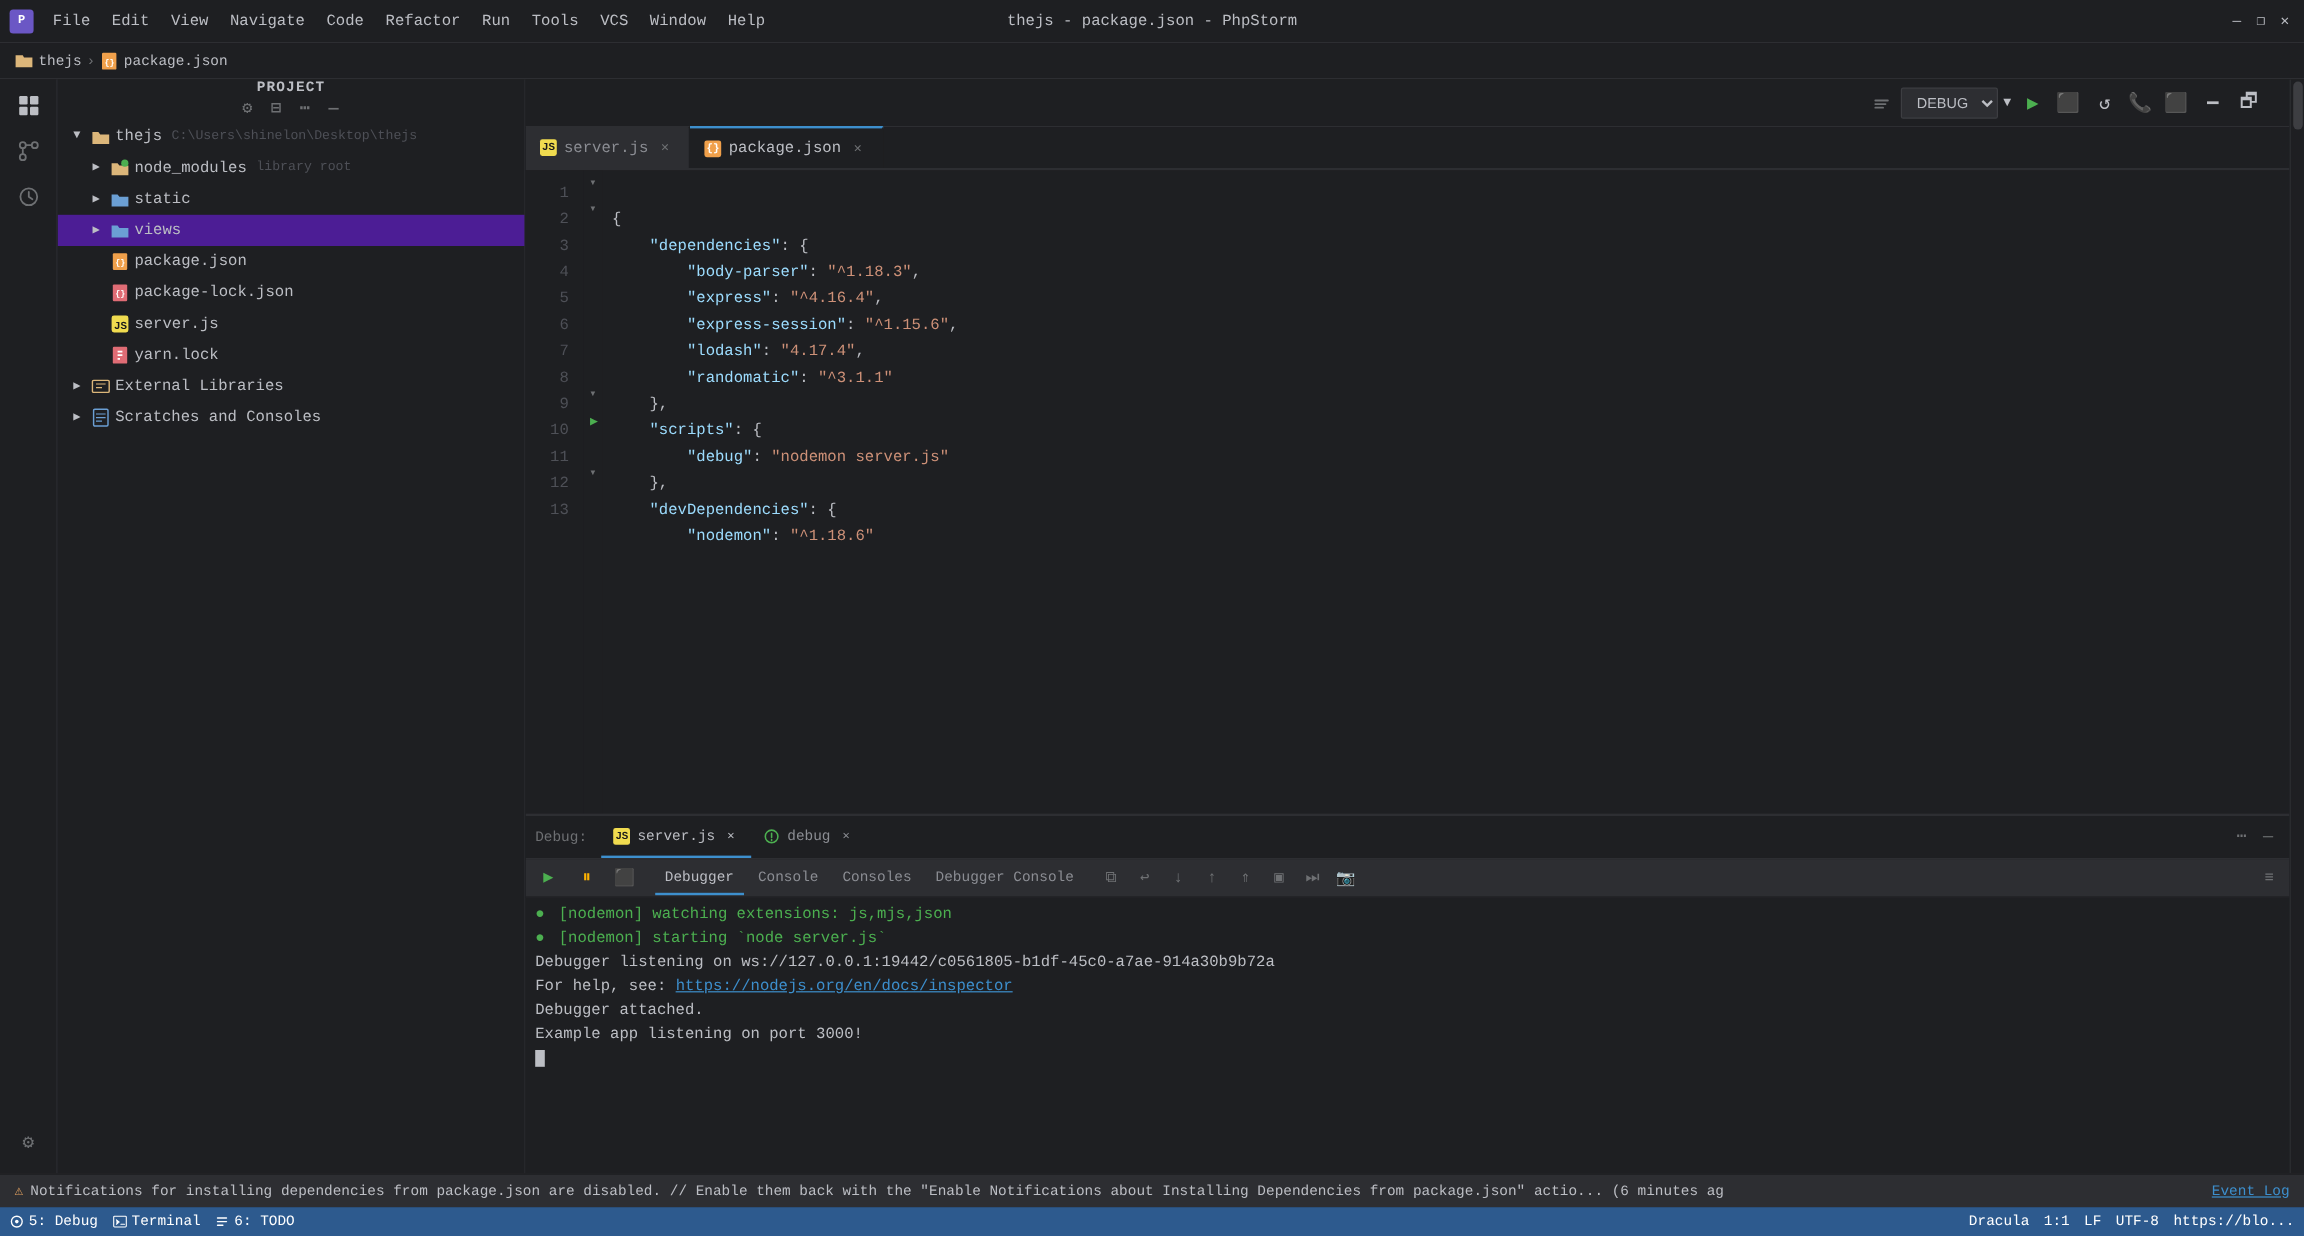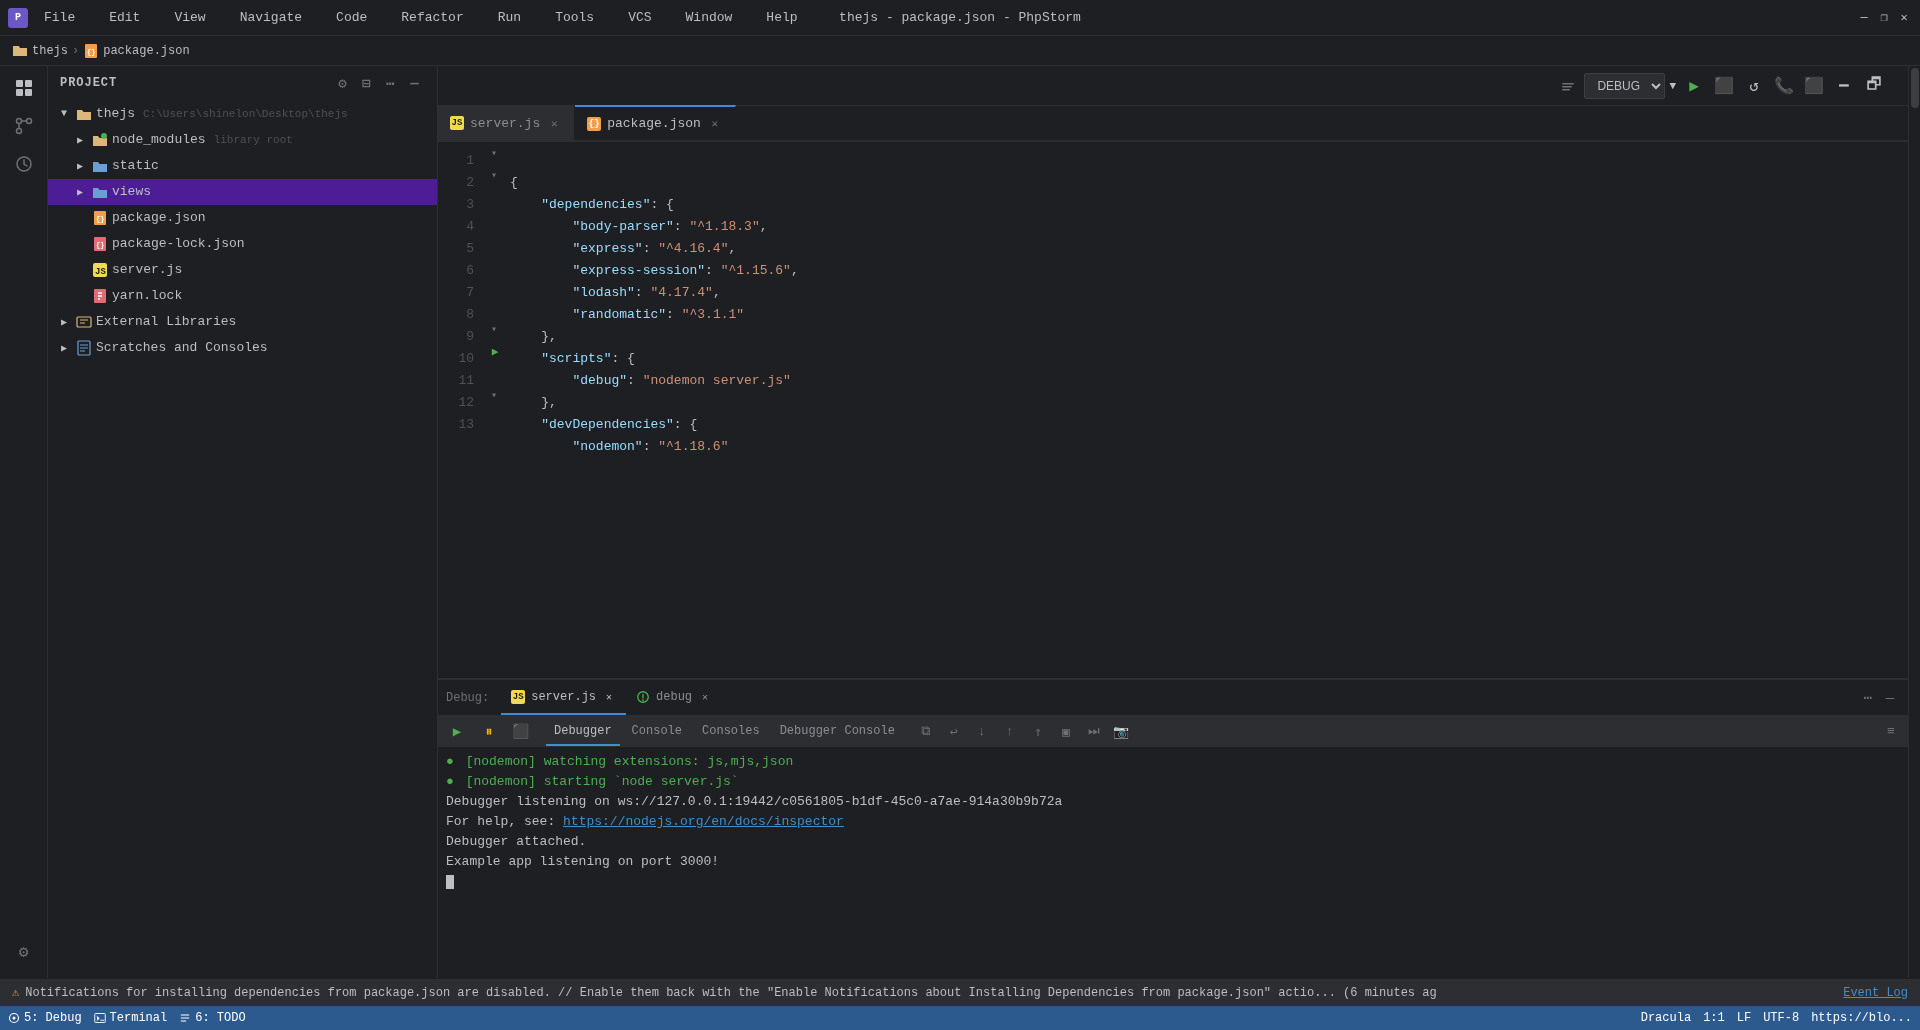--- a/index.html
+++ b/index.html
@@ -26,21 +26,21 @@
       flex-shrink: 0;
       border-bottom: 1px solid #2d2e32;
     }
     .title-bar-left {
       display: flex;
       align-items: center;
       gap: 8px;
     }
     .title-bar-menus {
       display: flex;
-      gap: 18px;
+      gap: 2px;
     }
     .menu-item {
       padding: 2px 8px;
       color: #bcbec4;
       font-size: 13px;
       cursor: pointer;
     }
     .title-center {
       position: absolute;
       left: 50%;
@@ -153,20 +153,21 @@
       height: 36px;
       display: flex;
       align-items: center;
       justify-content: space-between;
       padding: 0 12px;
       font-size: 12px;
       font-weight: 600;
       color: #bcbec4;
       text-transform: uppercase;
       letter-spacing: 0.08em;
+      flex-direction: column;
     }
     .sidebar-header-actions {
       display: flex;
       gap: 4px;
     }
     .sidebar-action-btn {
       width: 20px;
       height: 20px;
       display: flex;
       align-items: center;

